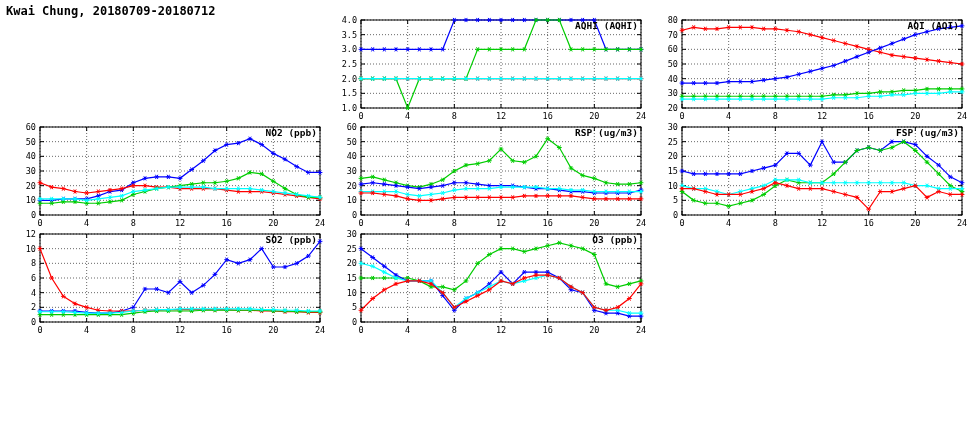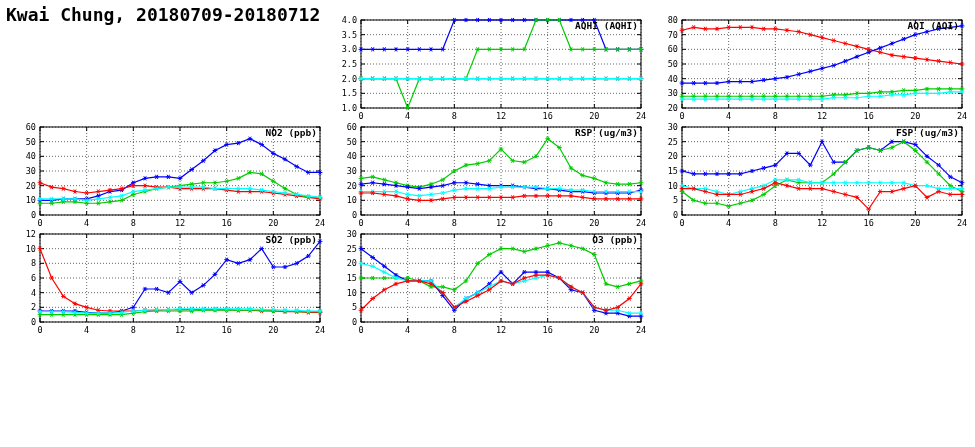--- a/index.html
+++ b/index.html
@@ -4,21 +4,21 @@
 <style>
   html,body{margin:0;padding:0;}
   body{
     width:975px;height:447px;background:#ffffff;
     font-family:"Liberation Sans", sans-serif;
     overflow:hidden;position:relative;
   }
   #title{
     position:absolute;left:6px;top:4px;
     font-family:"DejaVu Sans Mono","Liberation Mono",monospace;
-    font-size:18px;font-weight:bold;color:#000;white-space:nowrap;
+    font-size:12px;font-weight:bold;color:#000;white-space:nowrap;
   }
   .panel{position:absolute;}
   .panel svg{display:block;}
   .plot-title{
     font-family:"DejaVu Sans Mono","Liberation Mono",monospace;
     font-size:9.5px;font-weight:bold;fill:#000;
   }
   .tick-label{
     font-family:"DejaVu Sans Mono","Liberation Mono",monospace;
     font-size:8.5px;fill:#000;

